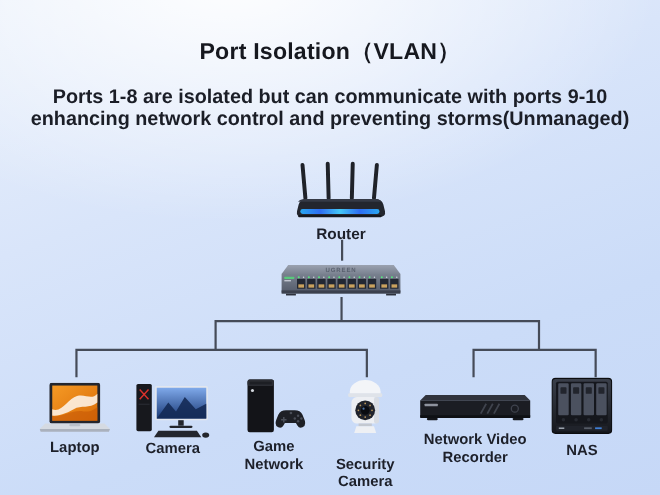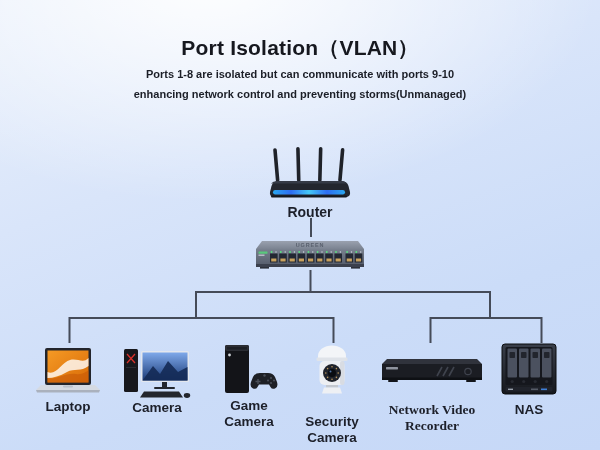--- a/index.html
+++ b/index.html
@@ -10,22 +10,22 @@
       linear-gradient(160deg,#e9f0fb 0%,#d9e5fa 35%,#cbdcf8 70%,#c6d8f7 100%);
     font-family:"Liberation Sans",sans-serif;
     color:#16181f;
   }
   .title{
     position:absolute;top:33px;left:0;right:0;margin:0;
     text-align:center;font-size:21px;line-height:30px;font-weight:800;
     color:#16181f;letter-spacing:.2px;
   }
   .subtitle{
-    position:absolute;top:64px;left:0;right:0;margin:0;
-    text-align:center;font-size:11px;line-height:20px;font-weight:600;
+    position:absolute;top:64px;left:0;right:0;margin:14px;
+    text-align:center;font-size:18px;line-height:20px;font-weight:600;
     color:#1b1e27;white-space:pre-line;
   }
   .wires{position:absolute;left:0;top:0;pointer-events:none;}
   .node,.device{position:absolute;display:flex;flex-direction:column;align-items:center;}
   .node-label{
     font-size:14px;font-weight:600;color:#1d202a;line-height:16px;
   }
   .dev-label{
     font-size:13.5px;font-weight:600;color:#1d202a;text-align:center;
     line-height:15.5px;white-space:pre-line;
@@ -35,21 +35,21 @@
   .switch-node{left:250px;top:236px;width:120px;}
   .device-laptop{left:28px;top:348px;width:80px;}
   .device-laptop .dev-label{margin-top:5px;}
   .device-desktop{left:117px;top:346px;width:80px;}
   .device-desktop .dev-label{margin-top:1px;}
   .device-console{left:209px;top:344px;width:80px;}
   .device-console .dev-label{margin-top:4px;}
   .device-camera{left:292px;top:344px;width:80px;}
   .device-camera .dev-label{margin-top:20px;}
   .device-nvr{left:372px;top:358px;width:120px;}
-  .device-nvr .dev-label{margin-top:18px;font-family:Liberation Serif, serif;}
+  .device-nvr .dev-label{margin-top:8px;}
   .device-nas{left:489px;top:343px;width:80px;}
   .device-nas .dev-label{margin-top:7px;}
 </style>
 </head>
 <body>
 
 <div class="stage">
 
   <h1 class="title">Port Isolation（VLAN）</h1>
   <p class="subtitle">Ports 1-8 are isolated but can communicate with ports 9-10
@@ -224,21 +224,21 @@
       <circle cx="9.5" cy="11" r="1.4" fill="#d4d8dd"></circle>
       <path d="M33,33 q2,-4 7,-4 h8 q5,0 7,4 l2,5 q1.5,5 -2,6.5 q-3,1.2 -4.5,-1.5 l-1.5,-2.5 h-10 l-1.5,2.5 q-1.5,2.7 -4.5,1.5 q-3.5,-1.5 -2,-6.5 z" fill="#1e2026"></path>
       <circle cx="51" cy="34" r="1.1" fill="#4a4e58"></circle>
         <circle cx="48" cy="36.5" r="1.1" fill="#4a4e58"></circle>
       <circle cx="54" cy="36.5" r="1.1" fill="#4a4e58"></circle>
         <circle cx="51" cy="39" r="1.1" fill="#4a4e58"></circle>
       <path d="M38,35 v5 M35.5,37.5 h5" stroke="#4a4e58" stroke-width="1.4"></path>
       <circle cx="44.5" cy="31.5" r="1.2" fill="#4a4e58"></circle>
     </svg>
     <div class="dev-label">Game
-Camera</div>
+Network</div>
   </div>
 
   <div class="device device-camera">
     <svg width="36" height="50" viewBox="0 0 36 50">
       <path d="M4,12 a14,10.5 0 0 1 28,0 l0,2 H4 Z" fill="#f3f5f8"></path>
       <rect x="2.5" y="13.5" width="31" height="3.5" rx="1.2" fill="#dfe3e9"></rect>
       <rect x="5.5" y="17" width="25" height="24" rx="5" fill="#edeff3"></rect>
       <rect x="26" y="17" width="4.5" height="24" rx="2" fill="#d8dce3"></rect>
       <circle cx="18" cy="29" r="9" fill="#20232b"></circle>
       <g fill="#b9955b">

